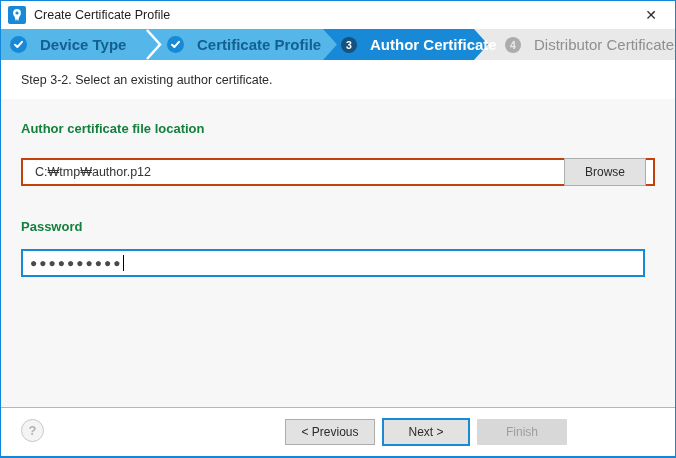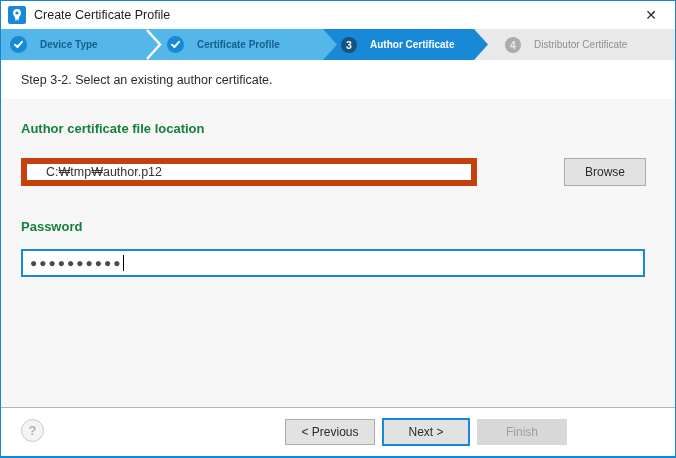--- a/index.html
+++ b/index.html
@@ -41,21 +41,21 @@
   .steps svg.steps-bg { position: absolute; left: 0; top: 0; }
   .step-item { position: absolute; top: 0; height: 31px; display: flex; align-items: center; }
   .step-indicator {
     border-radius: 50%;
     display: flex; align-items: center; justify-content: center;
     flex: 0 0 auto;
   }
   .ind-check { width: 17px; height: 17px; background: #1789d6; }
   .ind-num-active { width: 16px; height: 16px; background: #15527e; color: #fff; font-size: 10.5px; font-weight: bold; }
   .ind-num-future { width: 16px; height: 16px; background: #acacac; color: #e9e9e9; font-size: 10.5px; font-weight: bold; }
-  .step-label { font-size: 10px; font-weight: bold; margin-left: 13px; white-space: nowrap; }
+  .step-label { font-size: 15px; font-weight: bold; margin-left: 13px; white-space: nowrap; }
   .lbl-done { color: #14608f; }
   .lbl-active { color: #ffffff; }
   .lbl-future { color: #8f8f8f; font-weight: normal; }
 
   
   .desc-strip {
     position: absolute; left: 0; top: 59px; width: 674px; height: 39px;
     background: #ffffff; display: flex; align-items: center; padding-left: 20px;
   }
   .desc-text { font-size: 12.5px; color: #2b2b2b; }
@@ -65,24 +65,24 @@
     position: absolute; left: 0; top: 98px; width: 674px; height: 308px;
     background: #f7f7f7;
   }
   .field-label {
     position: absolute; left: 20px;
     font-size: 13px; font-weight: bold; color: #15803d;
   }
   .file-label { top: 22px; }
   .pw-label { top: 120px; }
   .text-input {
-    position: absolute; left: 20px; top: 59px; width: 456px; height: 28px;
-    background: #ffffff; border: 6px solid #c2410c;
+    position: absolute; left: 20px; top: 59px; width: 634px; height: 28px;
+    background: #ffffff; border: 2px solid #c2410c;
     font-family: "Liberation Sans", sans-serif;
-    font-size: 12.5px; color: #333333; padding: 0 19px;
+    font-size: 12.5px; color: #333333; padding: 0 12px;
     outline: none;
   }
   .browse-btn {
     position: absolute; left: 563px; top: 59px; width: 82px; height: 28px;
     background: #e2e2e2; border: 1px solid #adadad;
     font-family: "Liberation Sans", sans-serif;
     font-size: 12px; color: #2b2b2b; cursor: pointer;
   }
   .pw-input {
     position: absolute; left: 20px; top: 150px; width: 624px; height: 28px;

